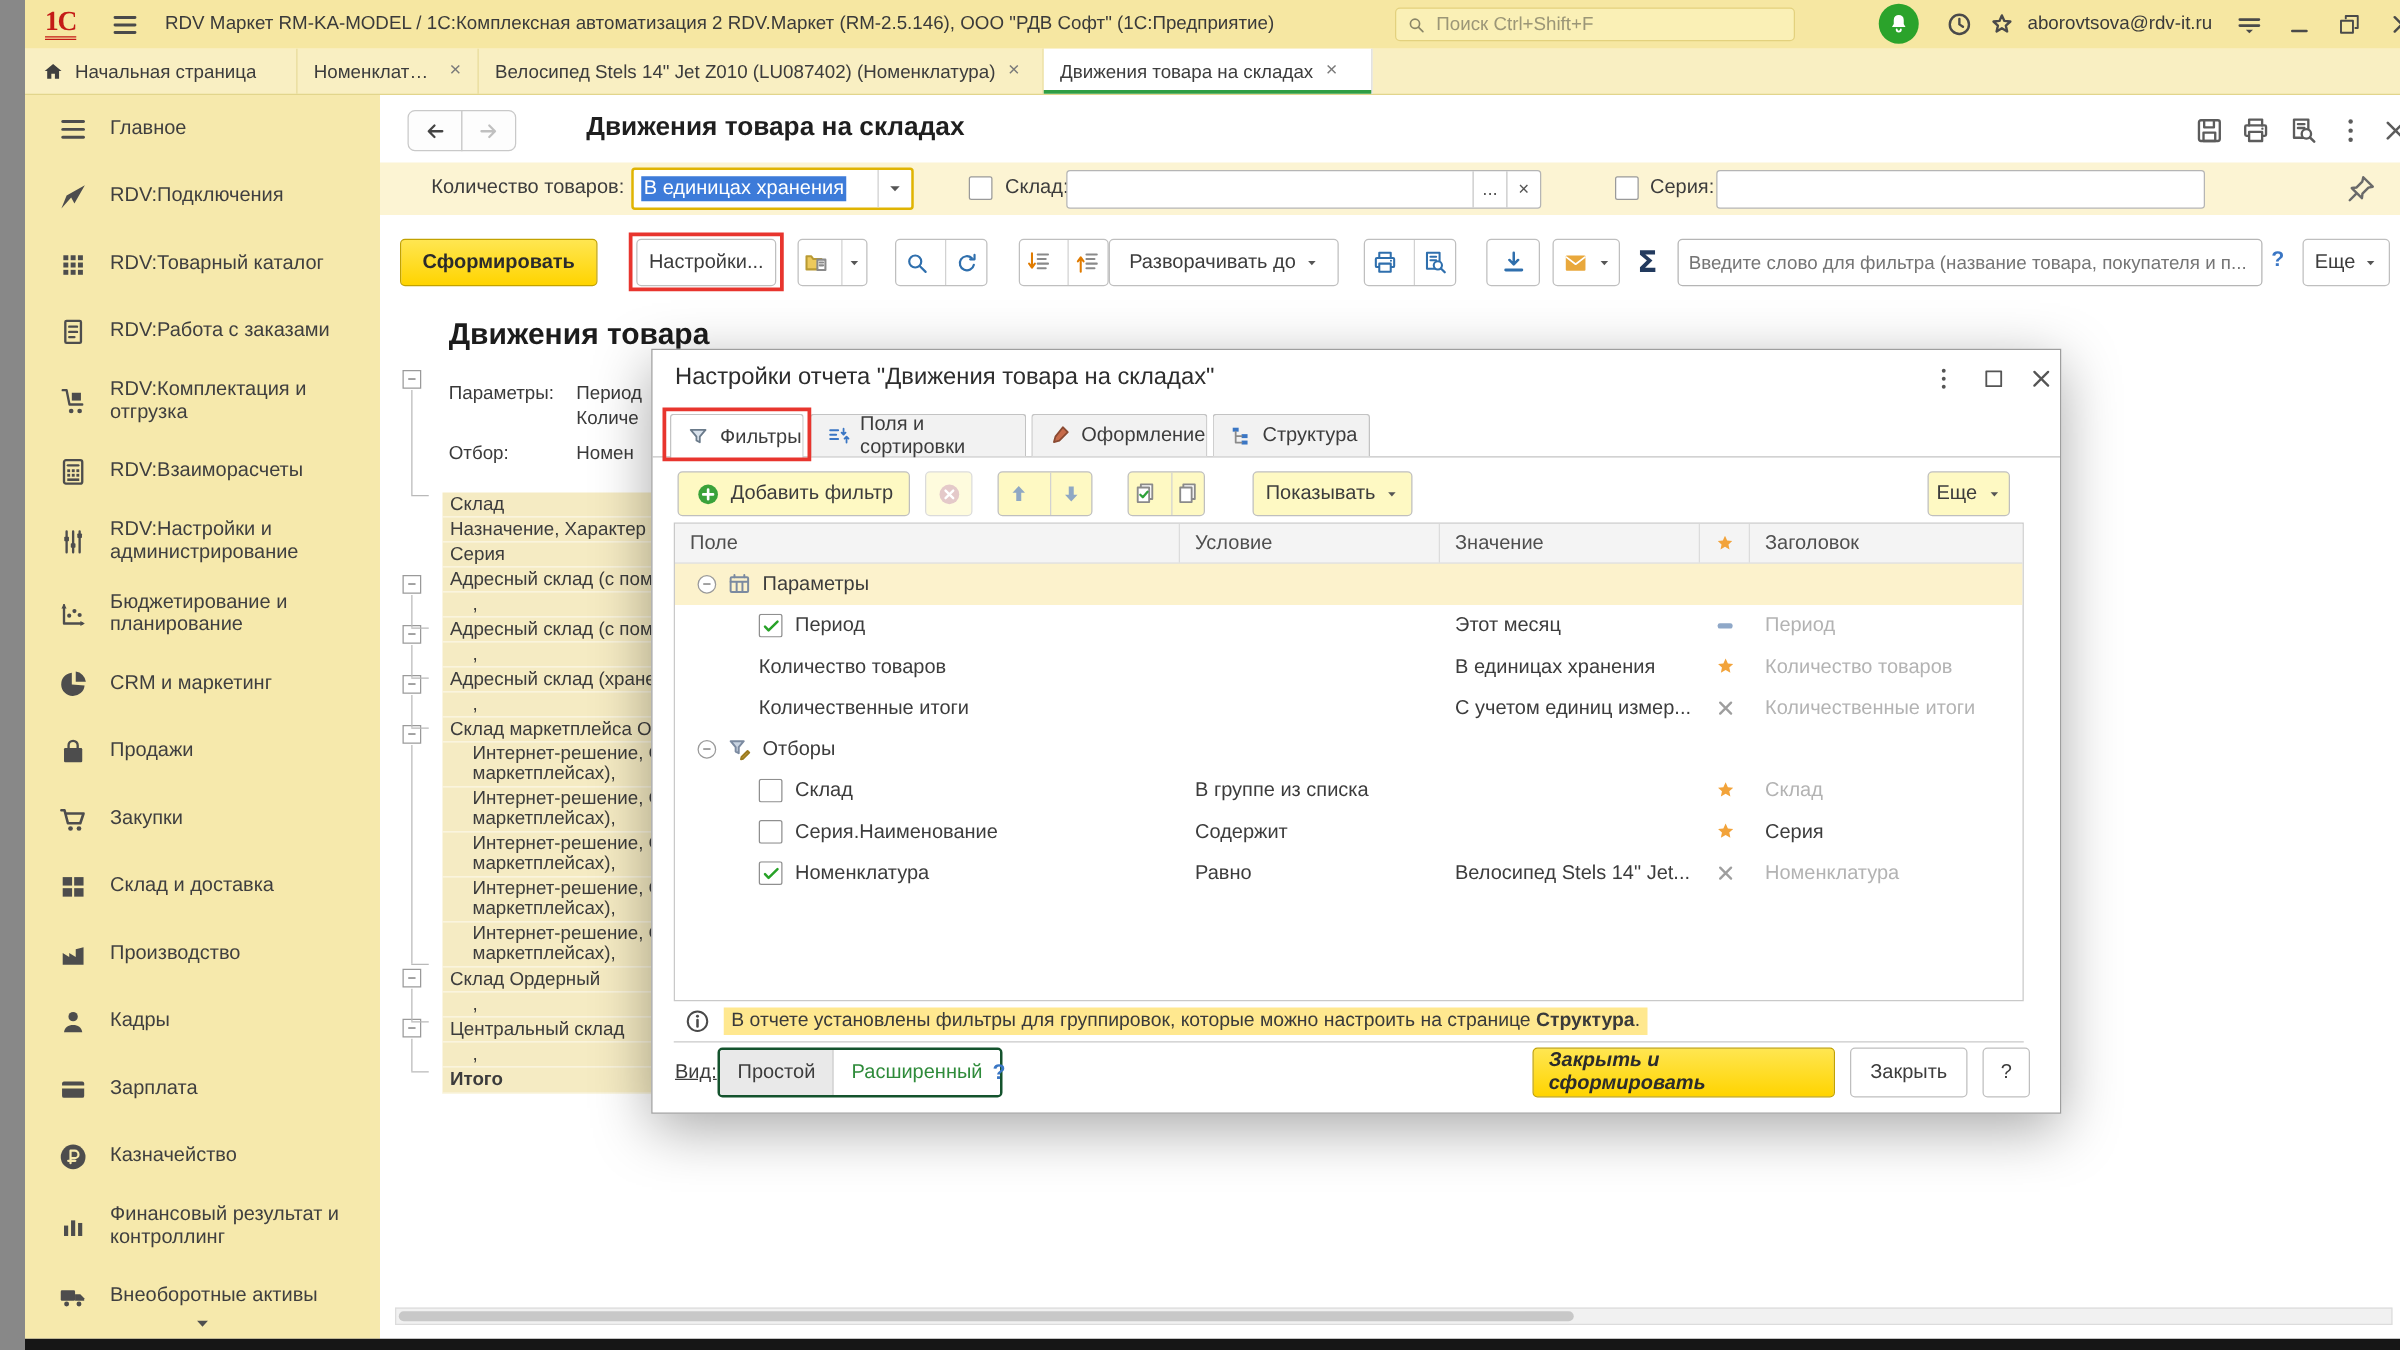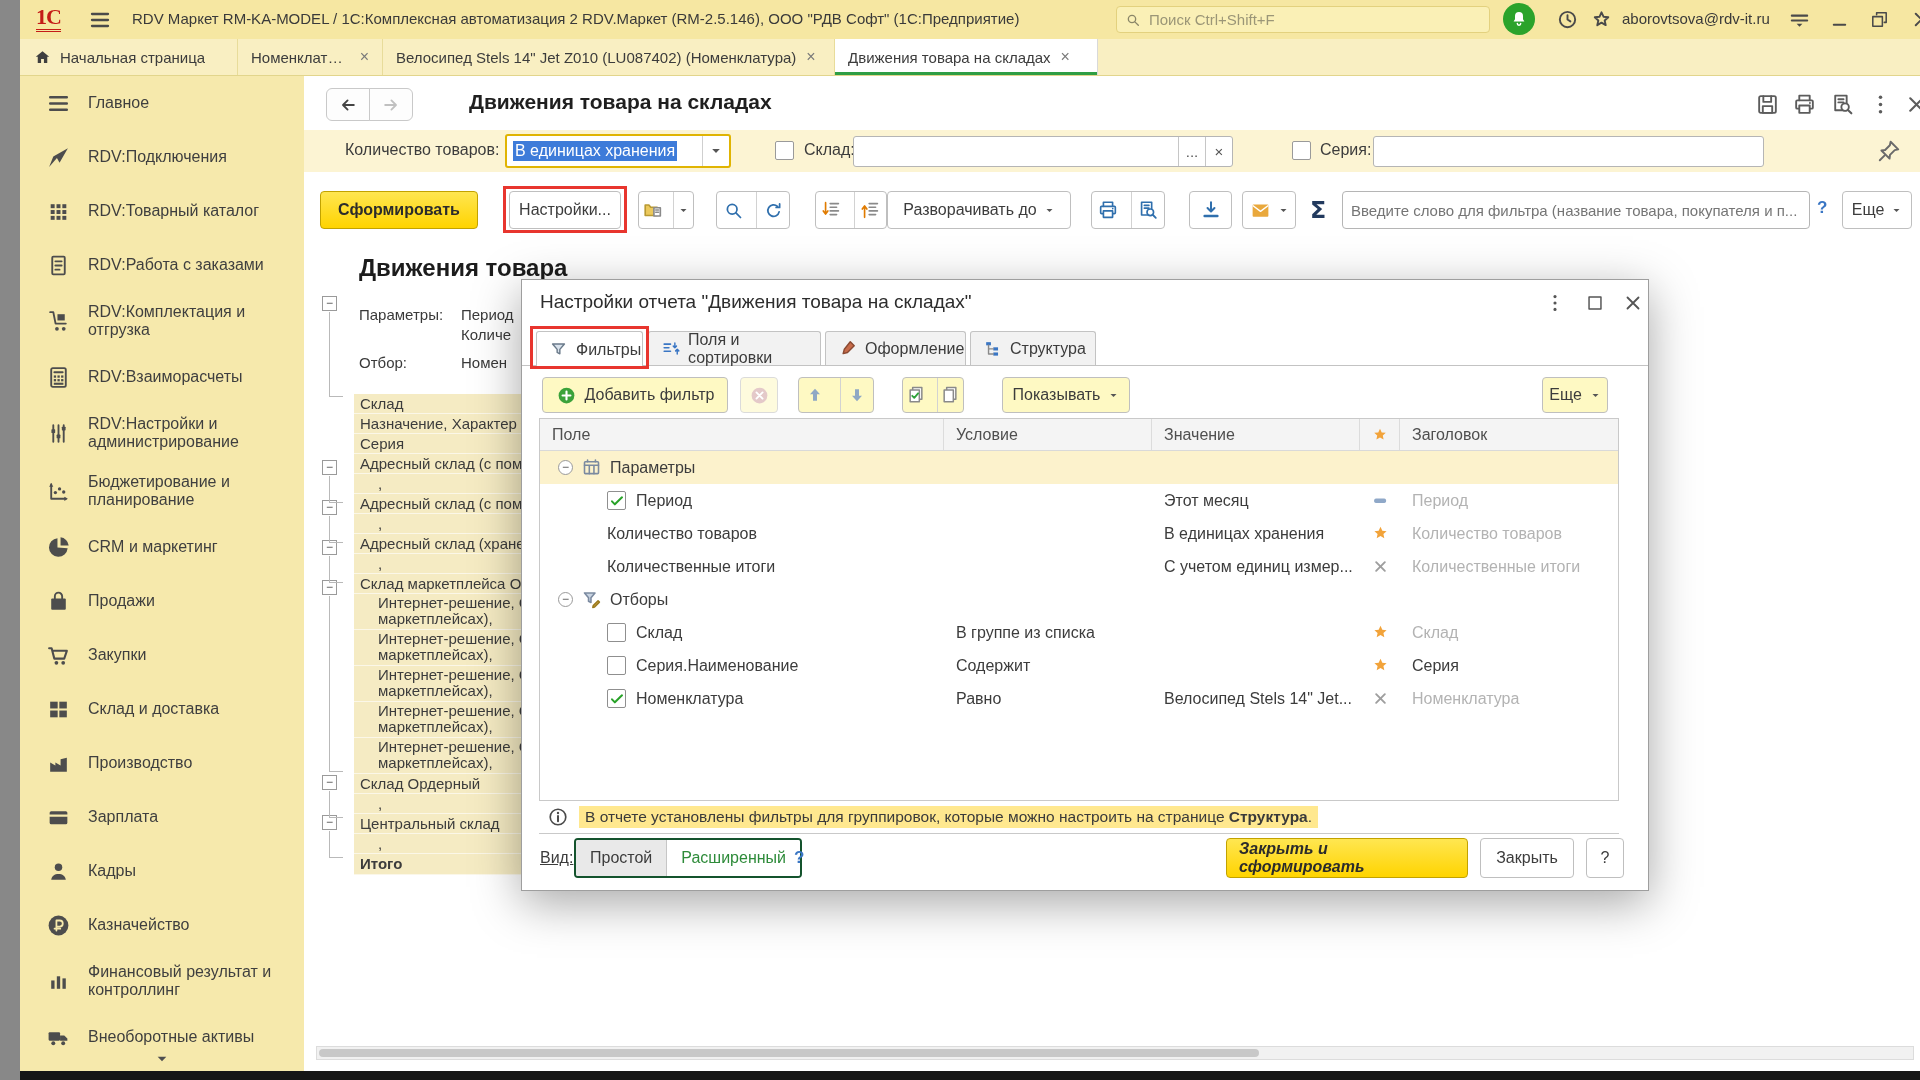--- a/index.html
+++ b/index.html
@@ -7,21 +7,21 @@
        font-family:"Liberation Sans","DejaVu Sans",sans-serif;color:#3c3c3c;font-size:16px;margin-left:20px;}
   [data-icon]{display:inline-flex;width:24px;height:24px;flex:none;}
   [data-icon] svg{width:100%;height:100%;}
 
   
   .topbar{position:absolute;left:0;top:0;width:1920px;height:39px;background:#f6e7a2;}
   .logo{position:absolute;left:16px;top:5px;font-size:22px;font-weight:800;color:#c41b17;
         font-family:"Liberation Serif","DejaVu Serif",serif;letter-spacing:-1px;border-bottom:3px double #c41b17;line-height:24px;}
   .tb-menu{position:absolute;left:68px;top:8px;color:#4a4a4a;}
   .win-title{position:absolute;left:112px;top:10px;font-size:15px;color:#3a3a3a;white-space:nowrap;}
-  .top-search{position:absolute;left:1096px;top:6px;width:374px;height:27px;background:#faf0b6;
+  .top-search{position:absolute;left:1096px;top:6px;width:320px;height:27px;background:#faf0b6;
               border:1px solid #e3d17e;border-radius:4px;display:flex;align-items:center;padding:0 8px;gap:6px;box-sizing:border-box;}
   .top-search [data-icon]{width:16px;height:16px;color:#8a8668;}
   .top-search input{flex:1;border:none;background:transparent;outline:none;font-size:15px;color:#3c3c3c;font-family:inherit;}
   .top-search input::placeholder{color:#9b9677;}
   .bell{position:absolute;left:1483px;top:3px;width:32px;height:32px;border-radius:50%;background:#2ba32b;
         display:flex;align-items:center;justify-content:center;}
   .bell [data-icon]{width:20px;height:20px;}
   .tico{position:absolute;top:8px;width:23px;height:23px;color:#4a4a4a;}
   .user-email{position:absolute;left:1602px;top:10px;font-size:15px;color:#3a3a3a;}
 
@@ -380,36 +380,36 @@
         </div>
         <div class="side-item">
           <span class="sicon" data-icon="factory">
             <svg viewBox="0 0 24 24" fill="none" stroke="currentColor" stroke-width="1.8" stroke-linecap="round" stroke-linejoin="round">
               <path d="M4 20v-9l5 3v-3l5 3V8l6-1.5V20H4z" fill="currentColor" stroke="none"></path>
             </svg>
           </span>
           <span class="slbl">Производство</span>
         </div>
         <div class="side-item">
+          <span class="sicon" data-icon="person">
+            <svg viewBox="0 0 24 24" fill="none" stroke="currentColor" stroke-width="1.8" stroke-linecap="round" stroke-linejoin="round">
+              <circle cx="12" cy="8" r="3.6" fill="currentColor" stroke="none"></circle>
+              <path d="M5 20c.5-3.8 3.3-5.6 7-5.6s6.5 1.8 7 5.6H5z" fill="currentColor" stroke="none"></path>
+            </svg>
+          </span>
+          <span class="slbl">Кадры</span>
+        </div>
+        <div class="side-item">
           <span class="sicon" data-icon="card">
             <svg viewBox="0 0 24 24" fill="none" stroke="currentColor" stroke-width="1.8" stroke-linecap="round" stroke-linejoin="round">
               <rect x="3.5" y="6" width="17" height="12.5" rx="1.5" fill="currentColor" stroke="none"></rect>
               <path d="M3.5 10.2h17" stroke="#f6e9ac" stroke-width="2.2"></path>
             </svg>
           </span>
           <span class="slbl">Зарплата</span>
-        </div>
-        <div class="side-item">
-          <span class="sicon" data-icon="person">
-            <svg viewBox="0 0 24 24" fill="none" stroke="currentColor" stroke-width="1.8" stroke-linecap="round" stroke-linejoin="round">
-              <circle cx="12" cy="8" r="3.6" fill="currentColor" stroke="none"></circle>
-              <path d="M5 20c.5-3.8 3.3-5.6 7-5.6s6.5 1.8 7 5.6H5z" fill="currentColor" stroke="none"></path>
-            </svg>
-          </span>
-          <span class="slbl">Кадры</span>
         </div>
         <div class="side-item">
           <span class="sicon" data-icon="ruble">
             <svg viewBox="0 0 24 24" fill="none" stroke="currentColor" stroke-width="1.8" stroke-linecap="round" stroke-linejoin="round">
               <circle cx="12" cy="12" r="9.5" fill="currentColor" stroke="none"></circle>
               <path d="M10 7.2v9.6M10 7.2h3.2a2.9 2.9 0 010 5.8H10M8.2 15h5.5" stroke="#f6e9ac" stroke-width="1.7"></path>
             </svg>
           </span>
           <span class="slbl">Казначейство</span>
         </div>

